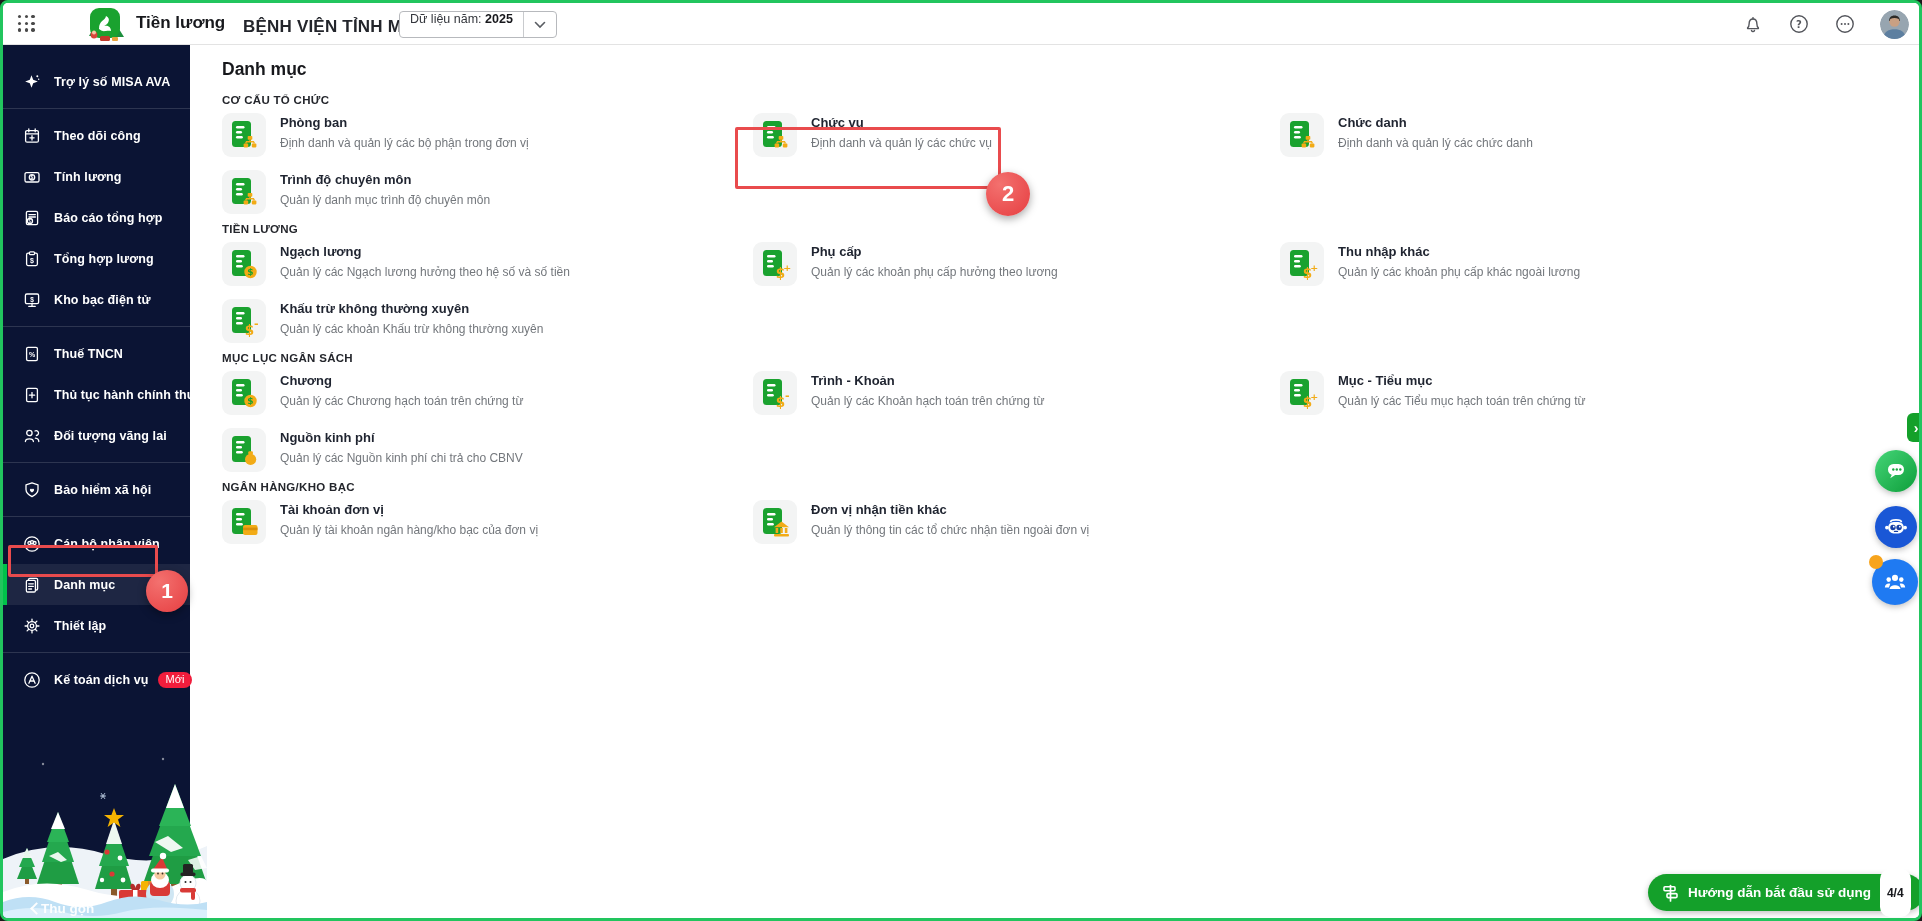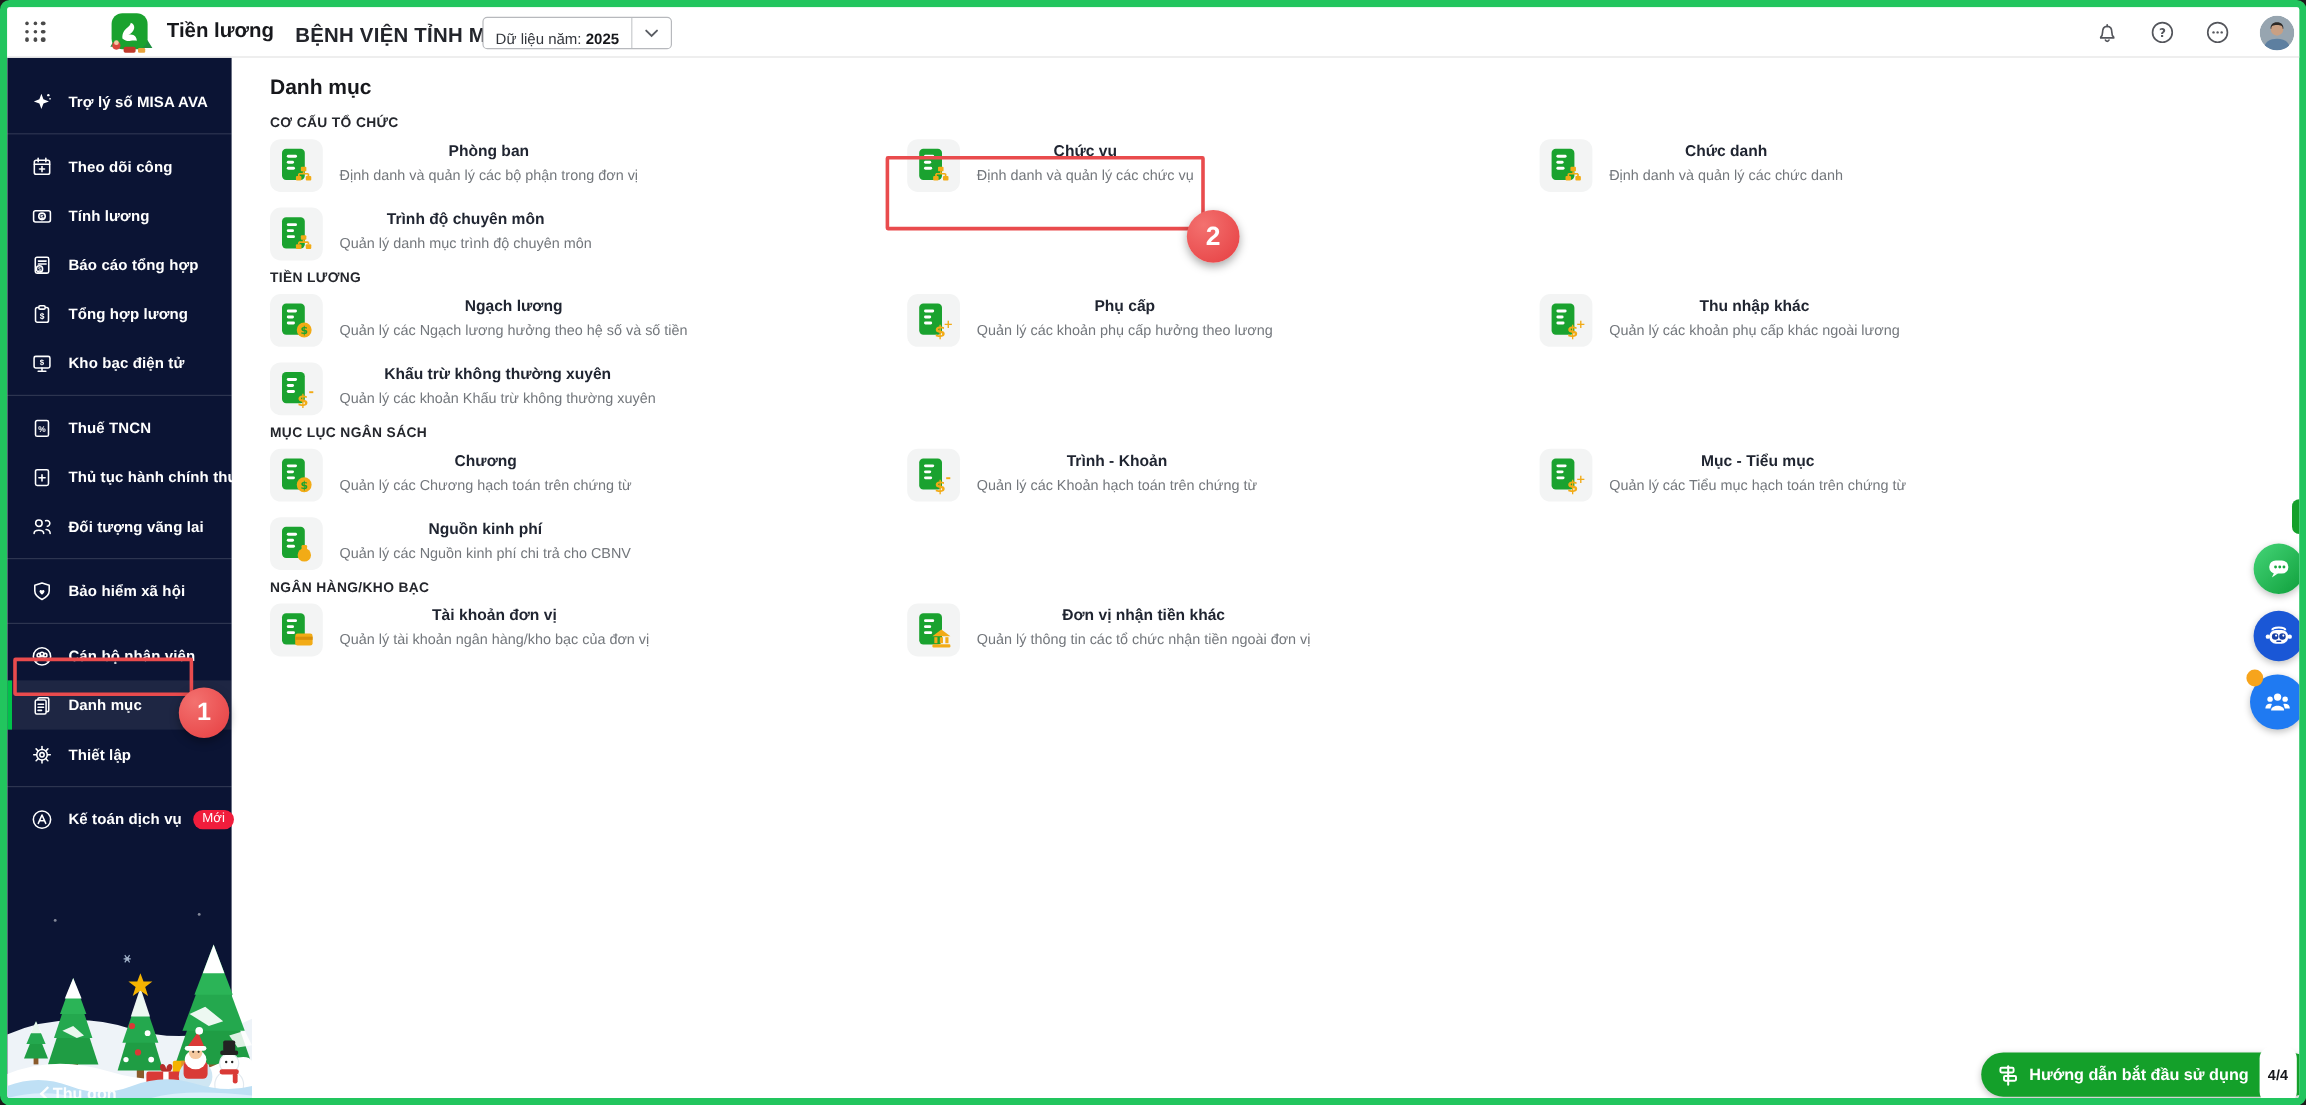--- a/index.html
+++ b/index.html
@@ -1,29 +1,29 @@
 <!DOCTYPE html>
 <html><head>
 <meta charset="utf-8">
 <style>
   html,body{margin:0;padding:0;background:#1b1b1b;}
   *{box-sizing:border-box;}
   .app{position:relative;width:1922px;height:921px;background:#fff;overflow:hidden;
-       font-family:"Liberation Sans","DejaVu Sans",sans-serif;border:6px solid #22c55e;border-radius:8px;}
+       font-family:"Liberation Sans","DejaVu Sans",sans-serif;border:3px solid #22c55e;border-radius:8px;}
 
   
   .topbar{position:absolute;left:0;top:0;width:1922px;height:42px;background:#fff;
           border-bottom:1px solid #e3e3e3;z-index:30;}
   .grid-btn{position:absolute;left:15px;top:12px;width:18px;height:18px;cursor:pointer;}
   .grid-btn i{position:absolute;width:3.4px;height:3.4px;border-radius:50%;background:#4a4a4a;}
   .logo{position:absolute;left:82px;top:3px;width:40px;height:38px;}
   .app-title{position:absolute;left:133px;top:10px;font-size:17px;font-weight:700;color:#17181c;}
   .org-name{position:absolute;left:240px;top:14px;font-size:17px;font-weight:700;color:#23252b;letter-spacing:.2px;}
   .year-select{position:absolute;left:396px;top:8px;height:27px;border:1px solid #b7b9bd;border-radius:4px;
-               display:flex;align-items:flex-end;background:#fff;cursor:pointer;}
+               display:flex;align-items:flex-start;background:#fff;cursor:pointer;}
   .year-select .lbl{padding:0 10px;font-size:12.5px;color:#33363c;white-space:nowrap;}
   .year-select .lbl b{font-weight:700;color:#17181c;}
   .year-select .chev{width:33px;align-self:stretch;border-left:1px solid #c9cbce;display:flex;align-items:center;justify-content:center;}
   .tb-icons{position:absolute;right:16px;top:0;height:42px;display:flex;align-items:center;gap:24px;}
   .tb-ic{width:22px;height:22px;display:flex;align-items:center;justify-content:center;cursor:pointer;}
   .avatar{width:29px;height:29px;border-radius:50%;overflow:hidden;cursor:pointer;}
 
   
   .sidebar{position:absolute;left:0;top:42px;width:187px;height:879px;background:#0b1434;z-index:10;}
   .side-menu{padding-top:16px;}
@@ -41,21 +41,21 @@
   .collapse .tx{color:#fff;font-size:13.5px;font-weight:700;opacity:.95;}
 
   
   .main{position:absolute;left:204px;top:42px;right:0;bottom:0;background:#fff;padding:12px 20px 0 15px;overflow:hidden;}
   .page-title{font-size:17.5px;font-weight:700;color:#17181c;margin:2px 0 14px 0;}
   .section{margin-bottom:9px;}
   .section h3{font-size:11.5px;font-weight:700;color:#24262c;margin:0 0 7px 0;letter-spacing:.3px;}
   .grid{display:grid;grid-template-columns:531px 527px 1fr;row-gap:13px;}
   .card{display:flex;height:44px;cursor:pointer;}
   .tile{width:44px;height:44px;border-radius:9px;background:#f3f4f4;display:flex;align-items:center;justify-content:center;flex:0 0 44px;}
-  .card .txt{margin-left:14px;padding-top:2px;text-align:center;}
+  .card .txt{margin-left:14px;padding-top:2px;}
   .card .t{font-size:13px;font-weight:700;color:#1f2430;}
   .card .d{font-size:12px;color:#73777c;margin-top:6px;}
 
   
   .anno-box{position:absolute;border:3px solid #e94b4d;border-radius:2px;z-index:40;pointer-events:none;}
   .anno-badge{position:absolute;border-radius:50%;z-index:41;display:flex;align-items:center;justify-content:center;
               background:radial-gradient(circle at 32% 28%,#f3716f,#e63e41);color:#fff;font-weight:700;
               box-shadow:0 3px 8px rgba(0,0,0,.35);pointer-events:none;}
 
   

